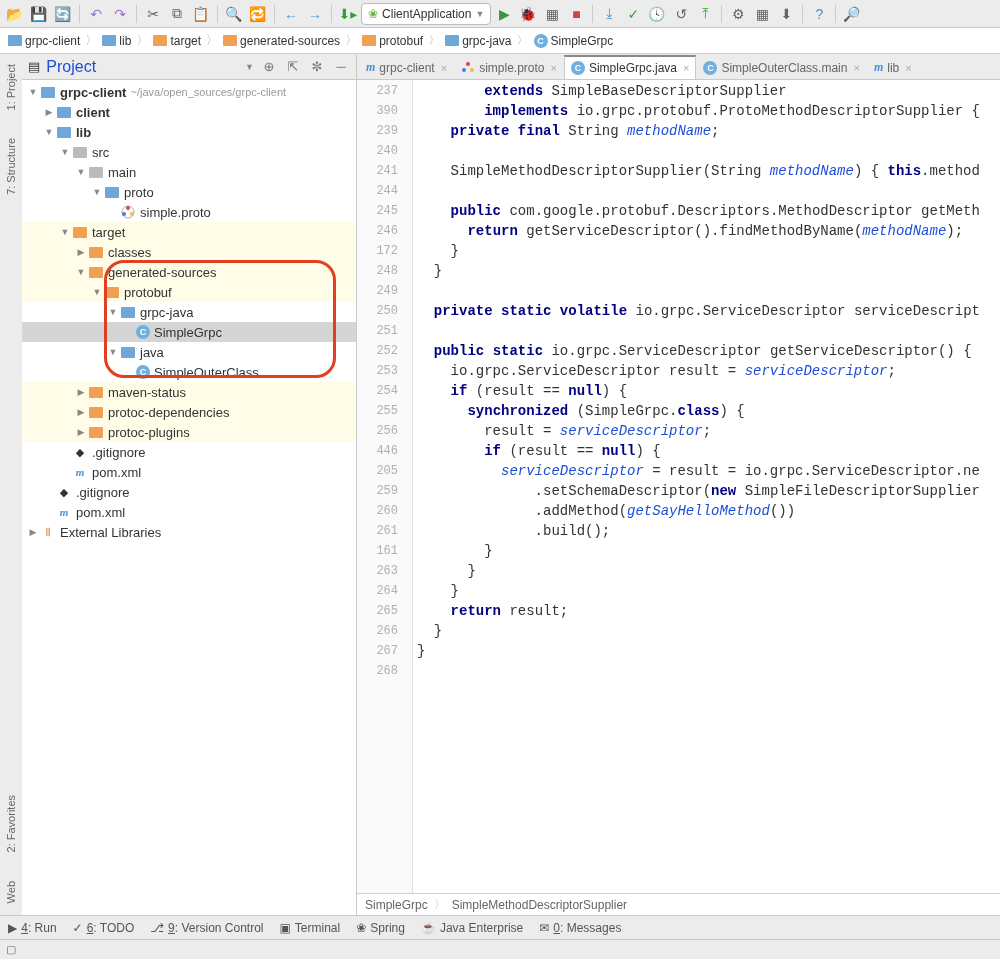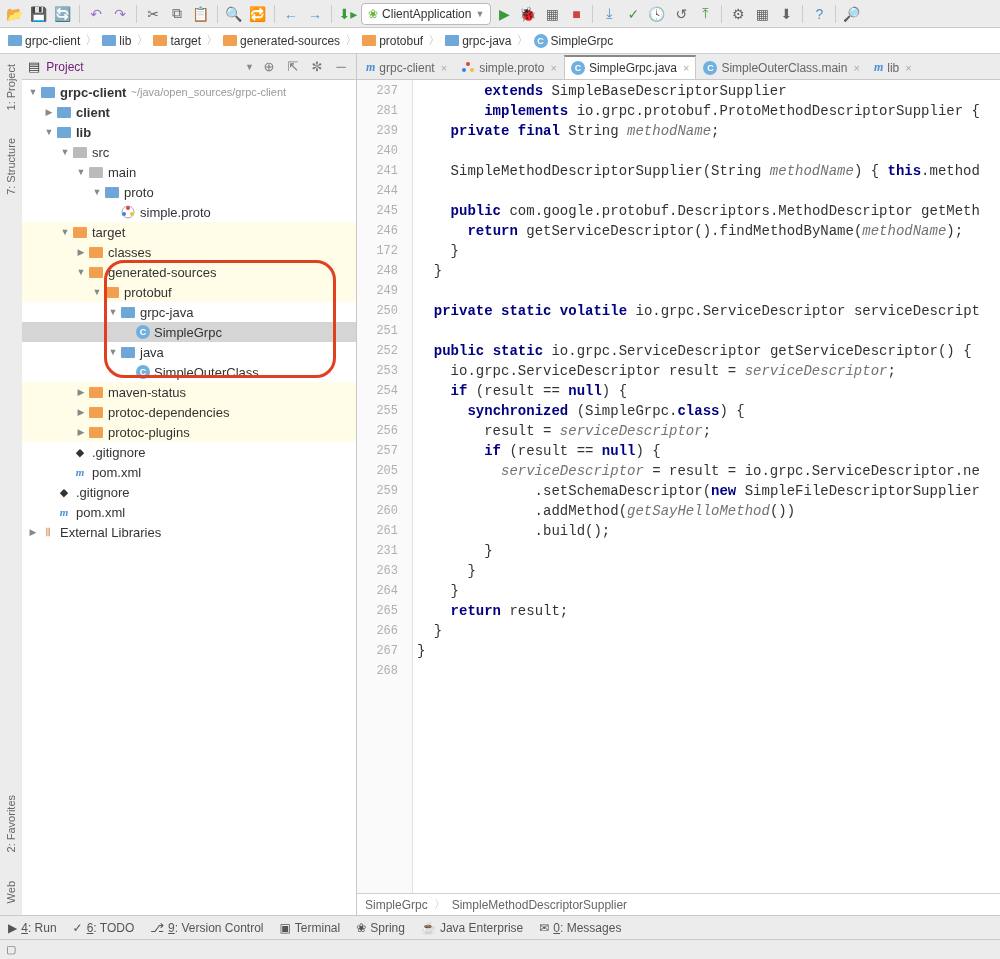--- a/index.html
+++ b/index.html
@@ -19,21 +19,21 @@
 
 .main { display: flex; height: calc(100% - 28px - 26px - 24px - 20px); }
 
 
 .side-tabs { width: 22px; background: #ececec; border-right: 1px solid #c9c9c9; display: flex; flex-direction: column; align-items: center; padding-top: 6px; gap: 20px; }
 .side-tab { writing-mode: vertical-rl; transform: rotate(180deg); font-size: 11px; color: #666; cursor: pointer; padding: 4px 2px; }
 
 
 .project { width: 335px; background: #fff; border-right: 1px solid #c9c9c9; display: flex; flex-direction: column; }
 .project-header { height: 26px; background: #ececec; border-bottom: 1px solid #c9c9c9; display: flex; align-items: center; padding: 0 6px; gap: 6px; }
-.project-header .title { flex: 1; font-size: 12px; color: #701a75; }
+.project-header .title { flex: 1; font-size: 16px; color: #1d4ed8; }
 .project-header .hicon { width: 18px; height: 18px; display:flex;align-items:center;justify-content:center;color:#777;cursor:pointer;font-size:13px;}
 .tree { flex: 1; overflow: auto; font-size: 13px; padding-top: 2px; position: relative; }
 .tree-row { display: flex; align-items: center; height: 20px; cursor: pointer; white-space: nowrap; }
 .tree-row.selected { background: #d5d5d5; }
 .tree-row.hl { background: #fffde7; }
 .twisty { width: 14px; text-align: center; color: #888; font-size: 9px; }
 .twisty.empty { visibility: hidden; }
 .node-icon { width: 16px; height: 16px; margin-right: 4px; display:inline-flex;align-items:center;justify-content:center;font-size:11px;}
 .class-icon { background:#6fb0e0;border-radius:50%;width:14px;height:14px;color:#fff;font-weight:bold;font-size:9px;}
 .m-icon { color:#4a90d9; font-weight:bold; font-style:italic; font-family:serif;}
@@ -48,21 +48,21 @@
 .etab { display: flex; align-items: center; height: 24px; padding: 0 6px; border: 1px solid transparent; border-bottom: none; font-size: 12px; gap: 4px; cursor: pointer; color: #666; }
 .etab.active { background: #fff; border-color: #c9c9c9; border-top: 2px solid #888; color: #333; }
 .etab .close { color: #aaa; font-size: 11px; margin-left: 2px; }
 .banner { background: #fffbe0; border-bottom: 1px solid #e0d090; padding: 4px 8px; font-size: 12px; color: #555; }
 .code-area { flex: 1; display: flex; overflow: hidden; font-family: Liberation Mono, monospace; font-size: 14px; line-height: 20px; }
 .gutter { width: 56px; background: #fafafa; border-right: 1px solid #e0e0e0; text-align: right; padding-right: 14px; color: #b0b0b0; font-size: 12px; padding-top: 1px;}
 .gutter .ln { height: 20px; position:relative;}
 .code { flex: 1; overflow: hidden; padding-left: 4px; white-space: pre; padding-top:1px;}
 .code-line { height: 20px; }
 .kw { color: #000080; font-weight: bold; }
-.field { color: #737373; font-style: italic;}
+.field { color: #1d4ed8; font-style: italic;}
 .crumb-path { height: 22px; border-top: 1px solid #d0d0d0; display: flex; align-items: center; font-size: 12px; padding-left: 8px; color: #666; gap: 6px; background:#fff;}
 
 
 .bottom-tools { height: 24px; background: #ececec; border-top: 1px solid #c9c9c9; display: flex; align-items: center; padding: 0 8px; gap: 16px; font-size: 12px; }
 .bt-item { display: flex; align-items: center; gap: 4px; cursor: pointer; color: #555; }
 .bt-item .underline { text-decoration: underline; }
 
 
 .status { height: 20px; background: #ececec; border-top: 1px solid #c9c9c9; display: flex; align-items: center; padding: 0 6px; font-size: 11px; color: #666; gap: 6px; }
 
@@ -362,43 +362,43 @@
         </div>
         <div class="etab">
           <span class="m-icon">m</span>
           <span>lib</span>
           <span class="close">×</span>
         </div>
       </div>
     <div class="code-area">
       <div class="gutter" id="gutter">
           <div class="ln">237</div>
-          <div class="ln">281</div>
+          <div class="ln">390</div>
           <div class="ln">239</div>
           <div class="ln">240</div>
           <div class="ln">241</div>
           <div class="ln">244</div>
           <div class="ln">245</div>
           <div class="ln">246</div>
           <div class="ln">172</div>
           <div class="ln">248</div>
           <div class="ln">249</div>
           <div class="ln">250</div>
           <div class="ln">251</div>
           <div class="ln">252</div>
           <div class="ln">253</div>
           <div class="ln">254</div>
           <div class="ln">255</div>
           <div class="ln">256</div>
-          <div class="ln">257</div>
+          <div class="ln">446</div>
           <div class="ln">205</div>
           <div class="ln">259</div>
           <div class="ln">260</div>
           <div class="ln">261</div>
-          <div class="ln">231</div>
+          <div class="ln">161</div>
           <div class="ln">263</div>
           <div class="ln">264</div>
           <div class="ln">265</div>
           <div class="ln">266</div>
           <div class="ln">267</div>
           <div class="ln">268</div>
         </div>
       <div class="code" id="code"><div class="code-line">        <span class="kw">extends</span> SimpleBaseDescriptorSupplier</div><div class="code-line">        <span class="kw">implements</span> io.grpc.protobuf.ProtoMethodDescriptorSupplier {</div><div class="code-line">    <span class="kw">private</span> <span class="kw">final</span> String <span class="field">methodName</span>;</div><div class="code-line">&nbsp;</div><div class="code-line">    SimpleMethodDescriptorSupplier(String <span class="field">methodName</span>) { <span class="kw">this</span>.method</div><div class="code-line">&nbsp;</div><div class="code-line">    <span class="kw">public</span> com.google.protobuf.Descriptors.MethodDescriptor getMeth</div><div class="code-line">      <span class="kw">return</span> getServiceDescriptor().findMethodByName(<span class="field">methodName</span>);</div><div class="code-line">    }</div><div class="code-line">  }</div><div class="code-line">&nbsp;</div><div class="code-line">  <span class="kw">private</span> <span class="kw">static</span> <span class="kw">volatile</span> io.grpc.ServiceDescriptor serviceDescript</div><div class="code-line">&nbsp;</div><div class="code-line">  <span class="kw">public</span> <span class="kw">static</span> io.grpc.ServiceDescriptor getServiceDescriptor() {</div><div class="code-line">    io.grpc.ServiceDescriptor result = <span class="field">serviceDescriptor</span>;</div><div class="code-line">    <span class="kw">if</span> (result == <span class="kw">null</span>) {</div><div class="code-line">      <span class="kw">synchronized</span> (SimpleGrpc.<span class="kw">class</span>) {</div><div class="code-line">        result = <span class="field">serviceDescriptor</span>;</div><div class="code-line">        <span class="kw">if</span> (result == <span class="kw">null</span>) {</div><div class="code-line">          <span class="field">serviceDescriptor</span> = result = io.grpc.ServiceDescriptor.ne</div><div class="code-line">              .setSchemaDescriptor(<span class="kw">new</span> SimpleFileDescriptorSupplier</div><div class="code-line">              .addMethod(<span class="field">getSayHelloMethod</span>())</div><div class="code-line">              .build();</div><div class="code-line">        }</div><div class="code-line">      }</div><div class="code-line">    }</div><div class="code-line">    <span class="kw">return</span> result;</div><div class="code-line">  }</div><div class="code-line">}</div><div class="code-line">&nbsp;</div></div>
     </div>
     <div class="crumb-path" id="ecrumb">

